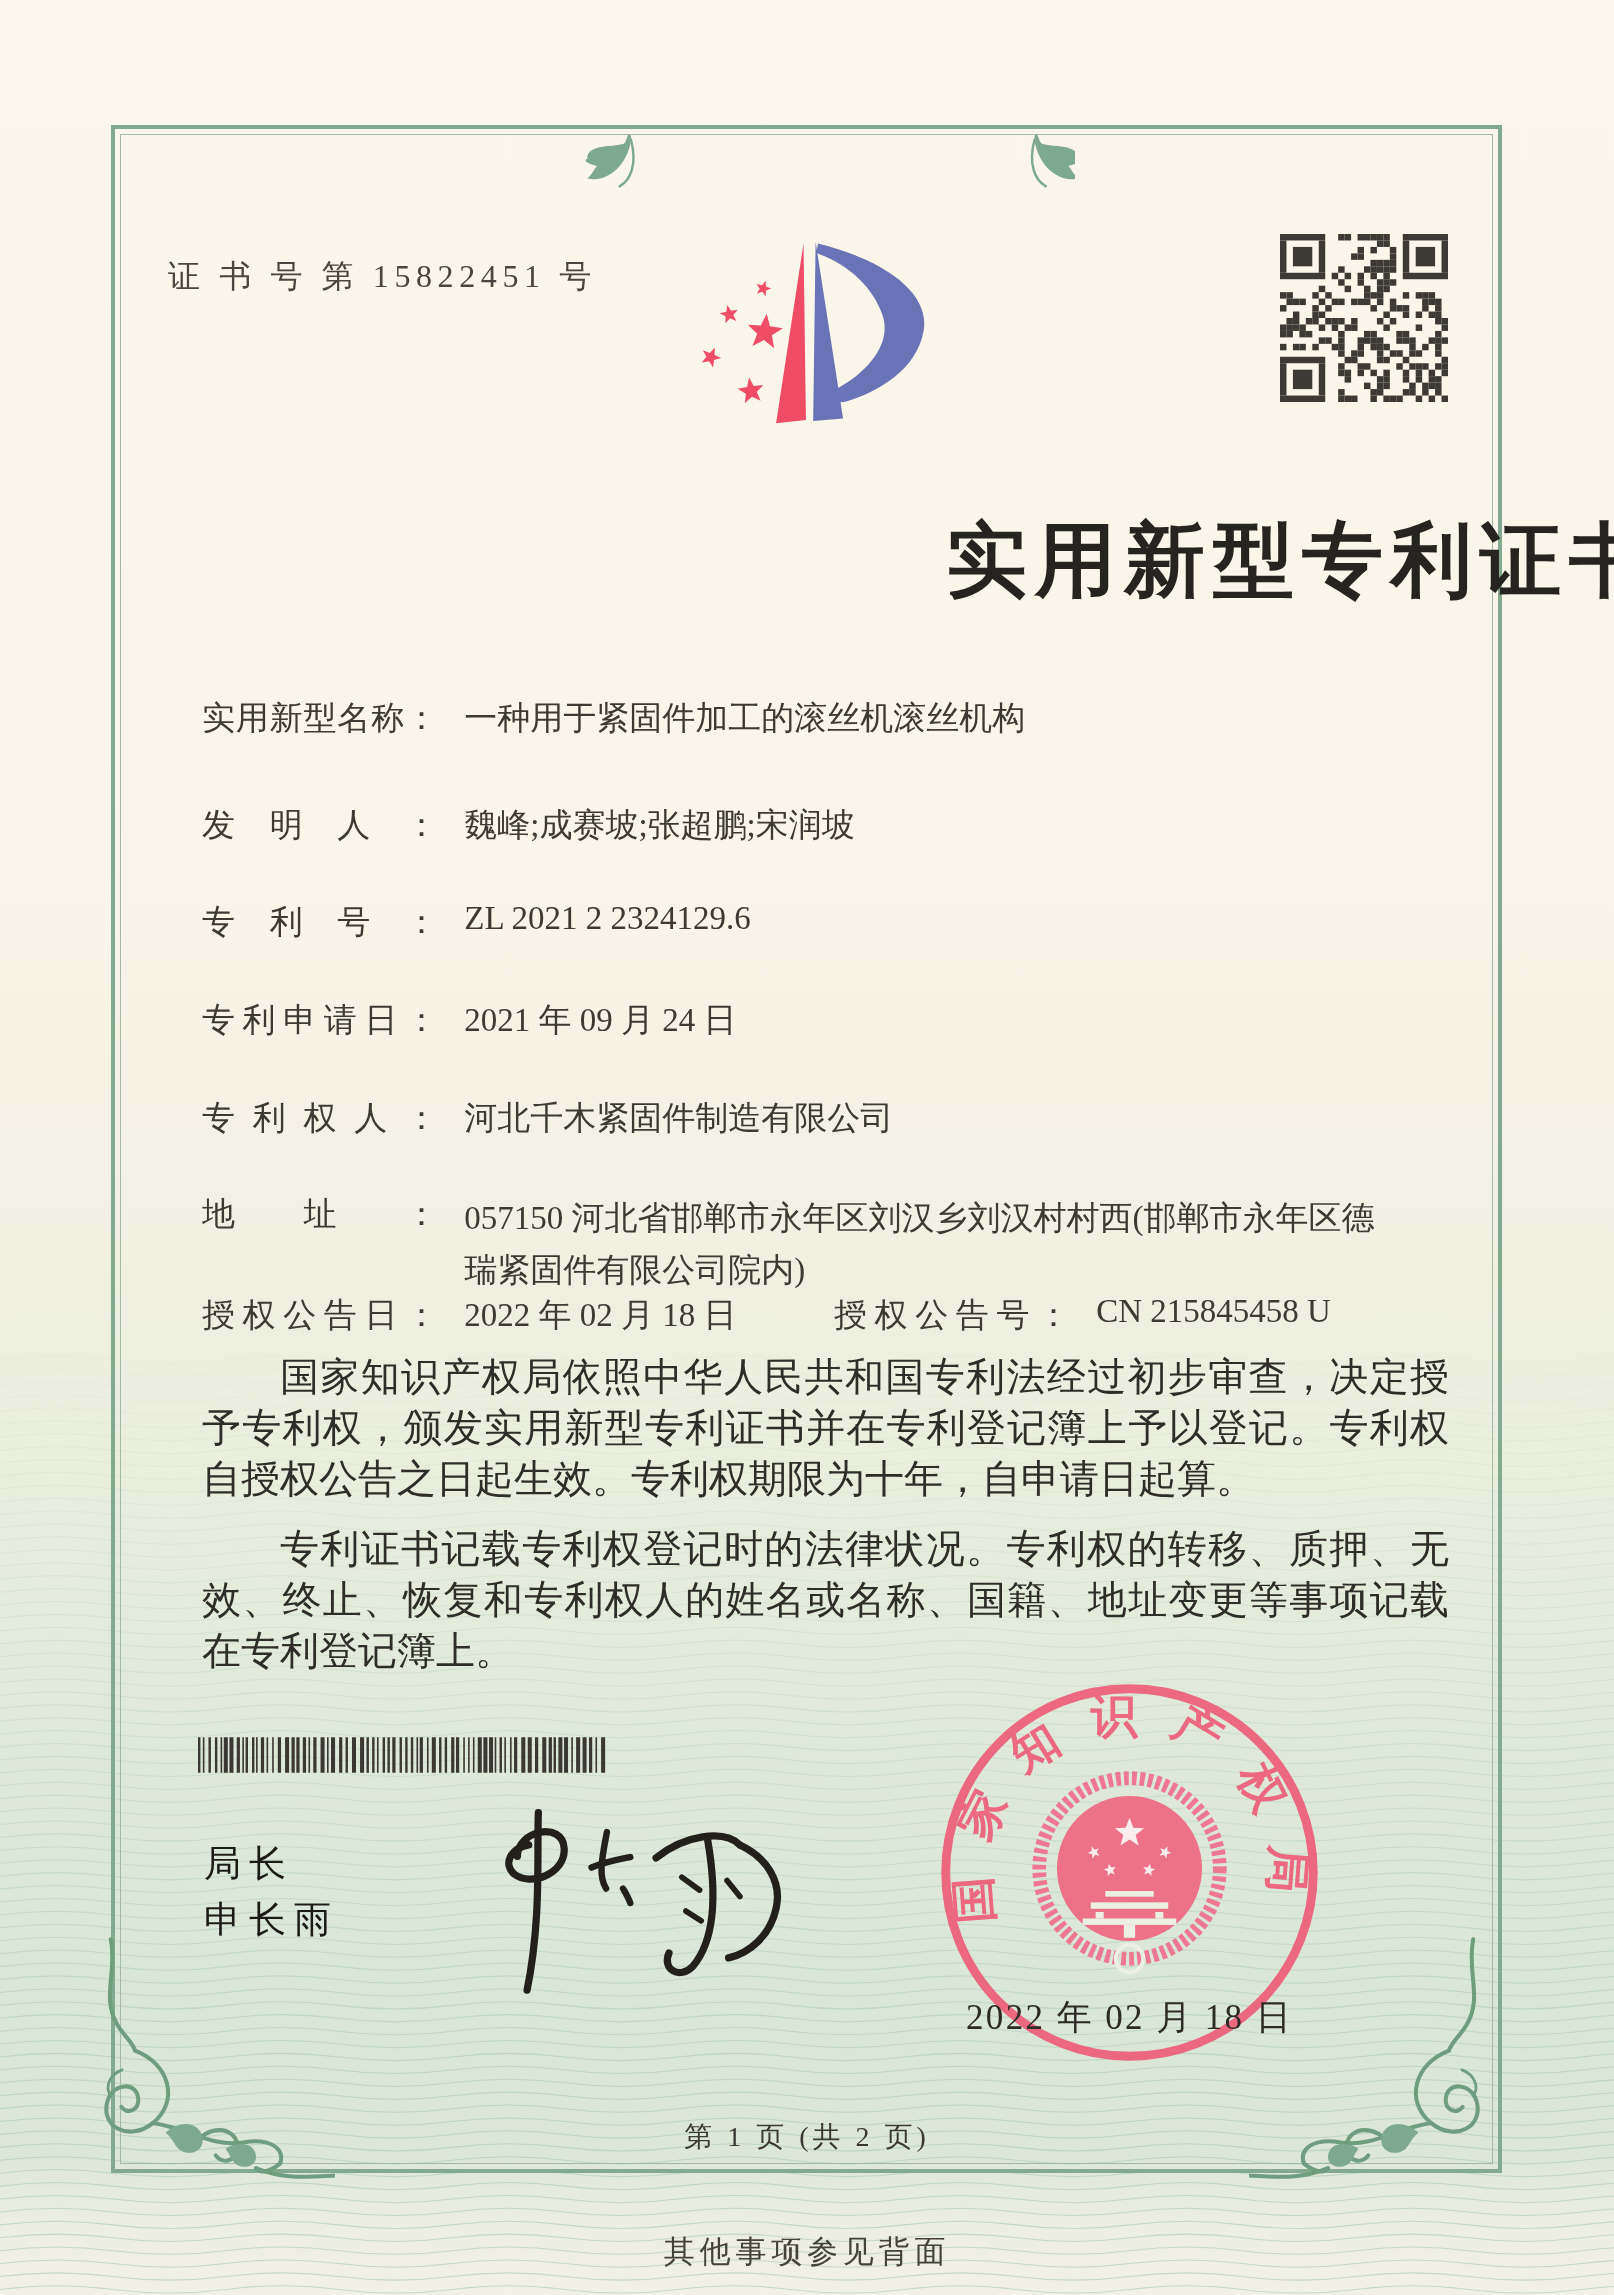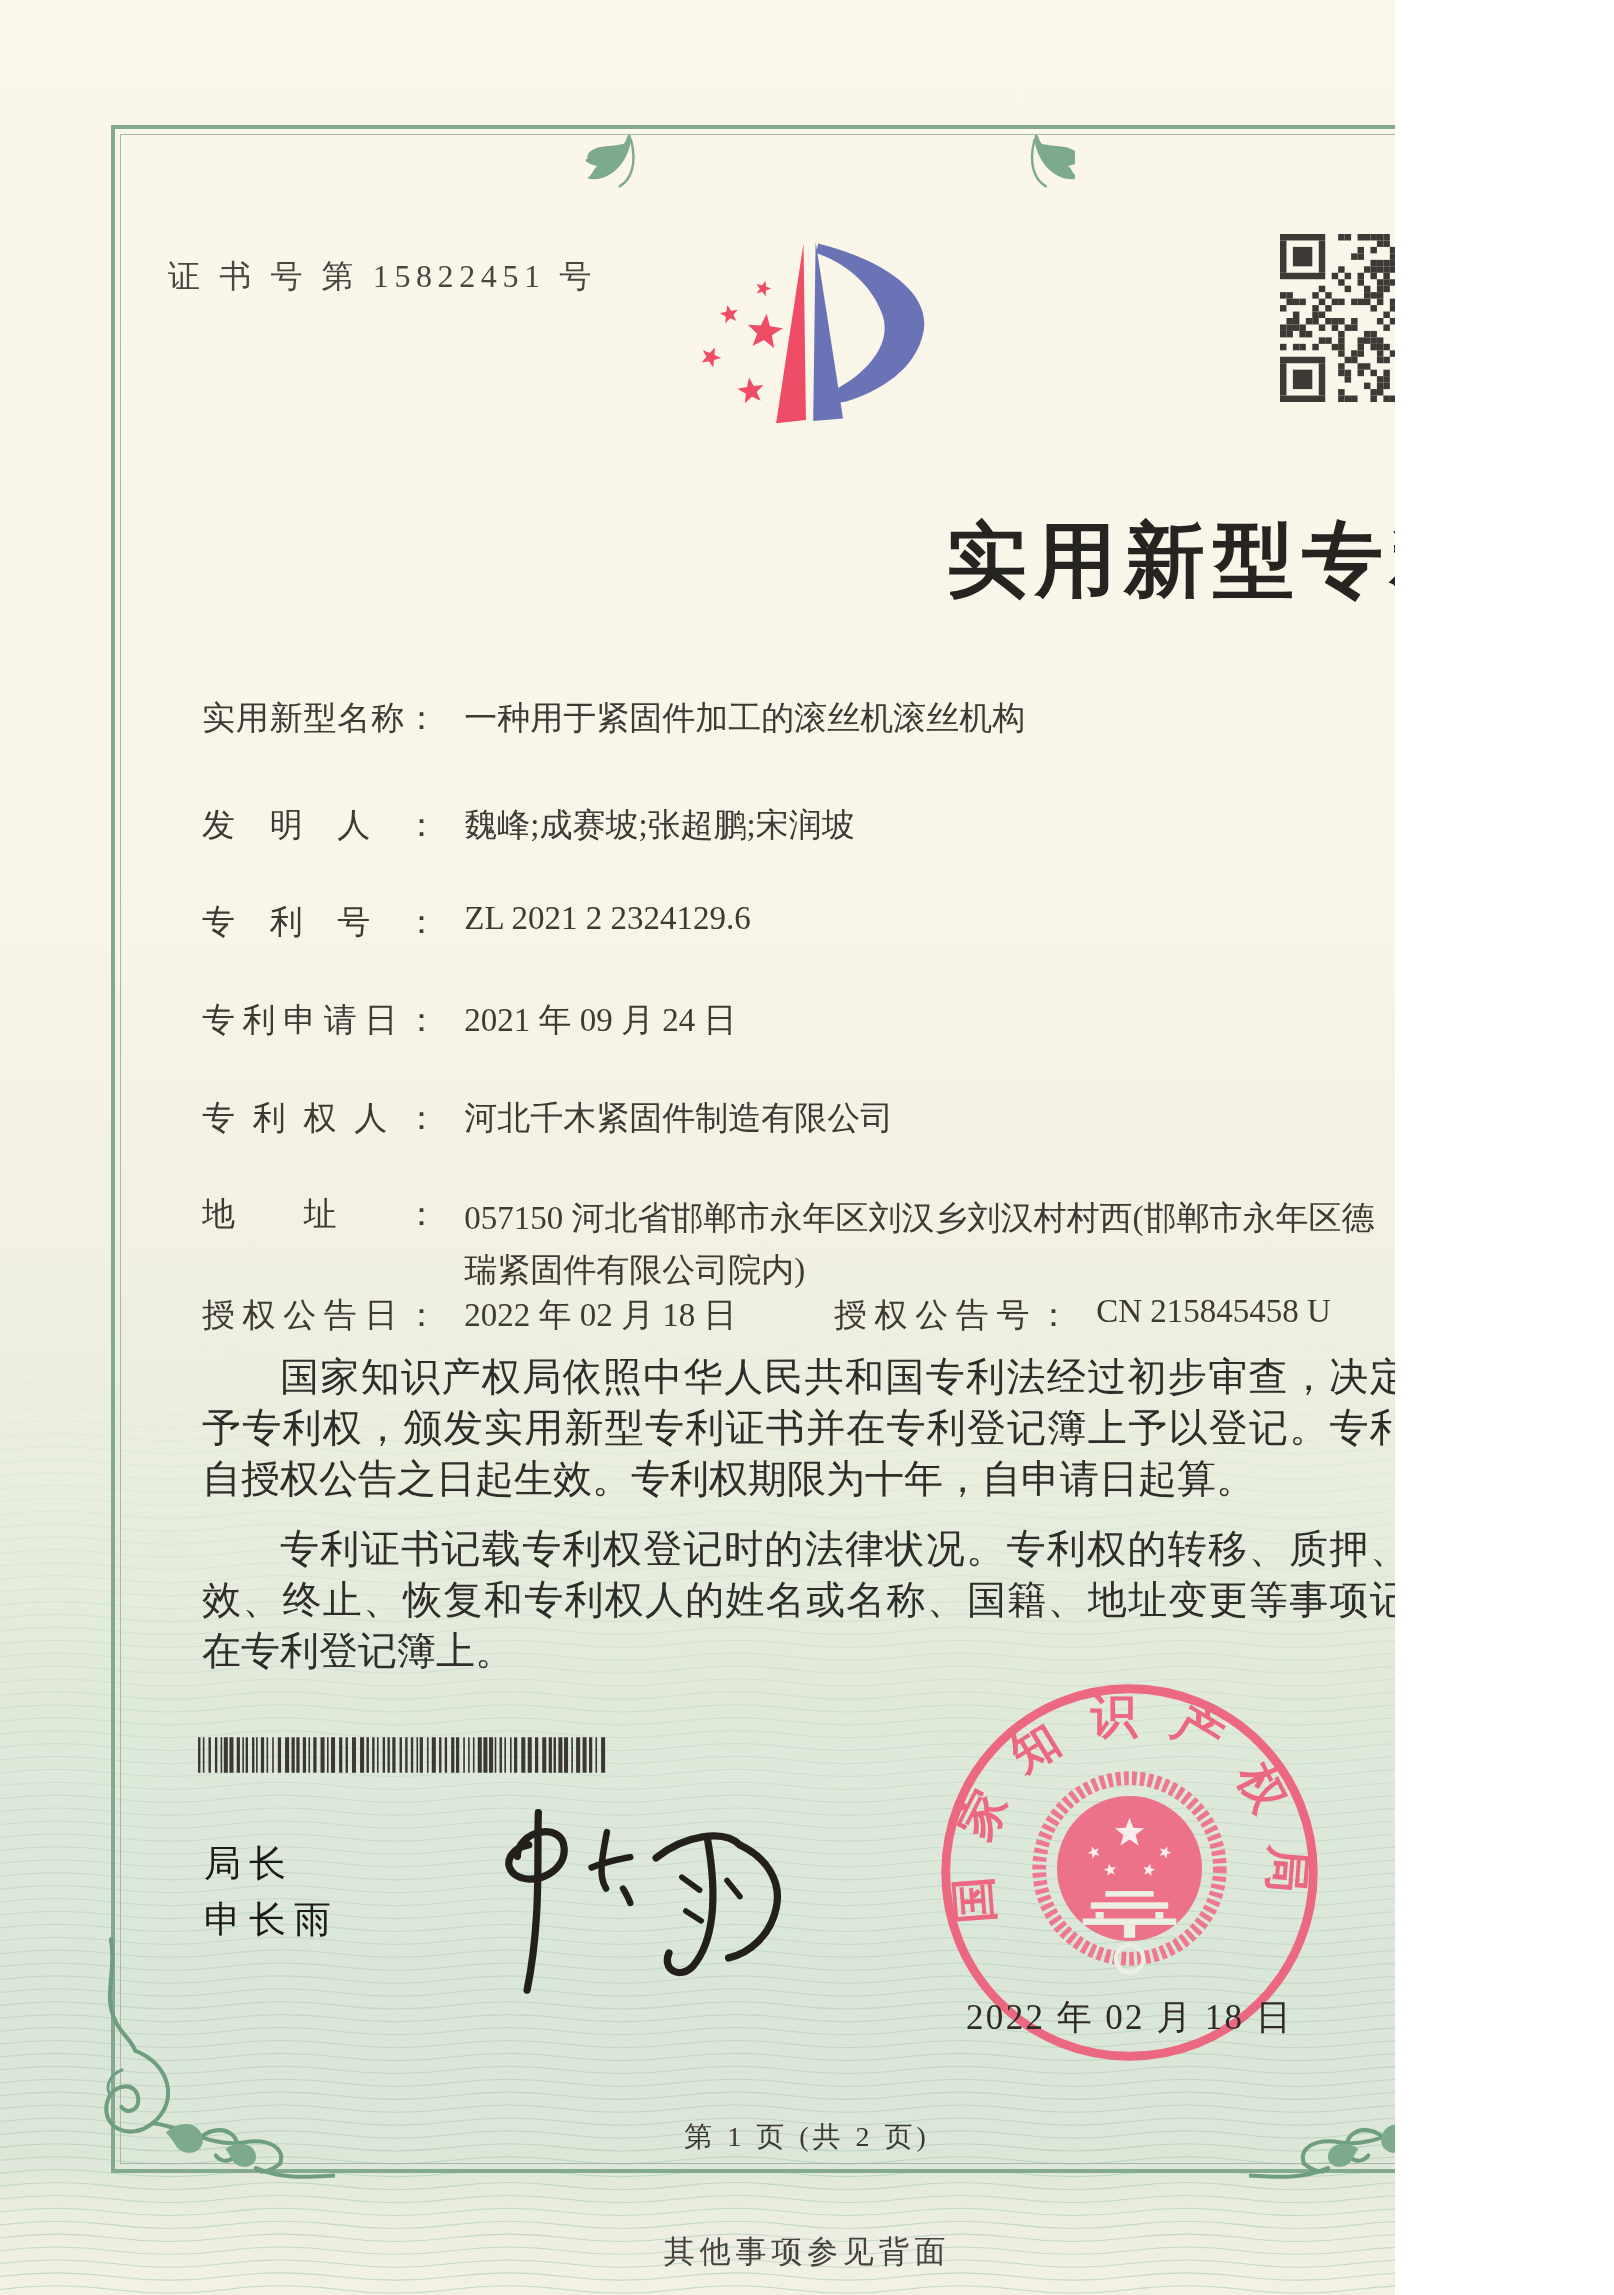--- a/index.html
+++ b/index.html
@@ -1,17 +1,17 @@
 <!DOCTYPE html>
 <html style="font-size:13px"><head>
 <meta charset="utf-8">
 <style>
   html,body{margin:0;padding:0;}
   .page{
-    position:relative; width:1395px; height:2295px; overflow:hidden;
+    position:relative; width:1614px; height:2295px; overflow:hidden;
     font-family:"Liberation Serif","DejaVu Serif",serif;
     background:linear-gradient(180deg,
       #faf6ea 0%, #f9f5e8 38%, #f3f1e3 52%, #e9eedd 64%,
       #dfe9da 76%, #d9e6d8 88%, #dde7d8 94%, #eceee1 97%, #f2f1e4 100%);
     color:#33312d;
     text-decoration:underline;
   }
   svg{display:block;}
   .abs{position:absolute;}
   

